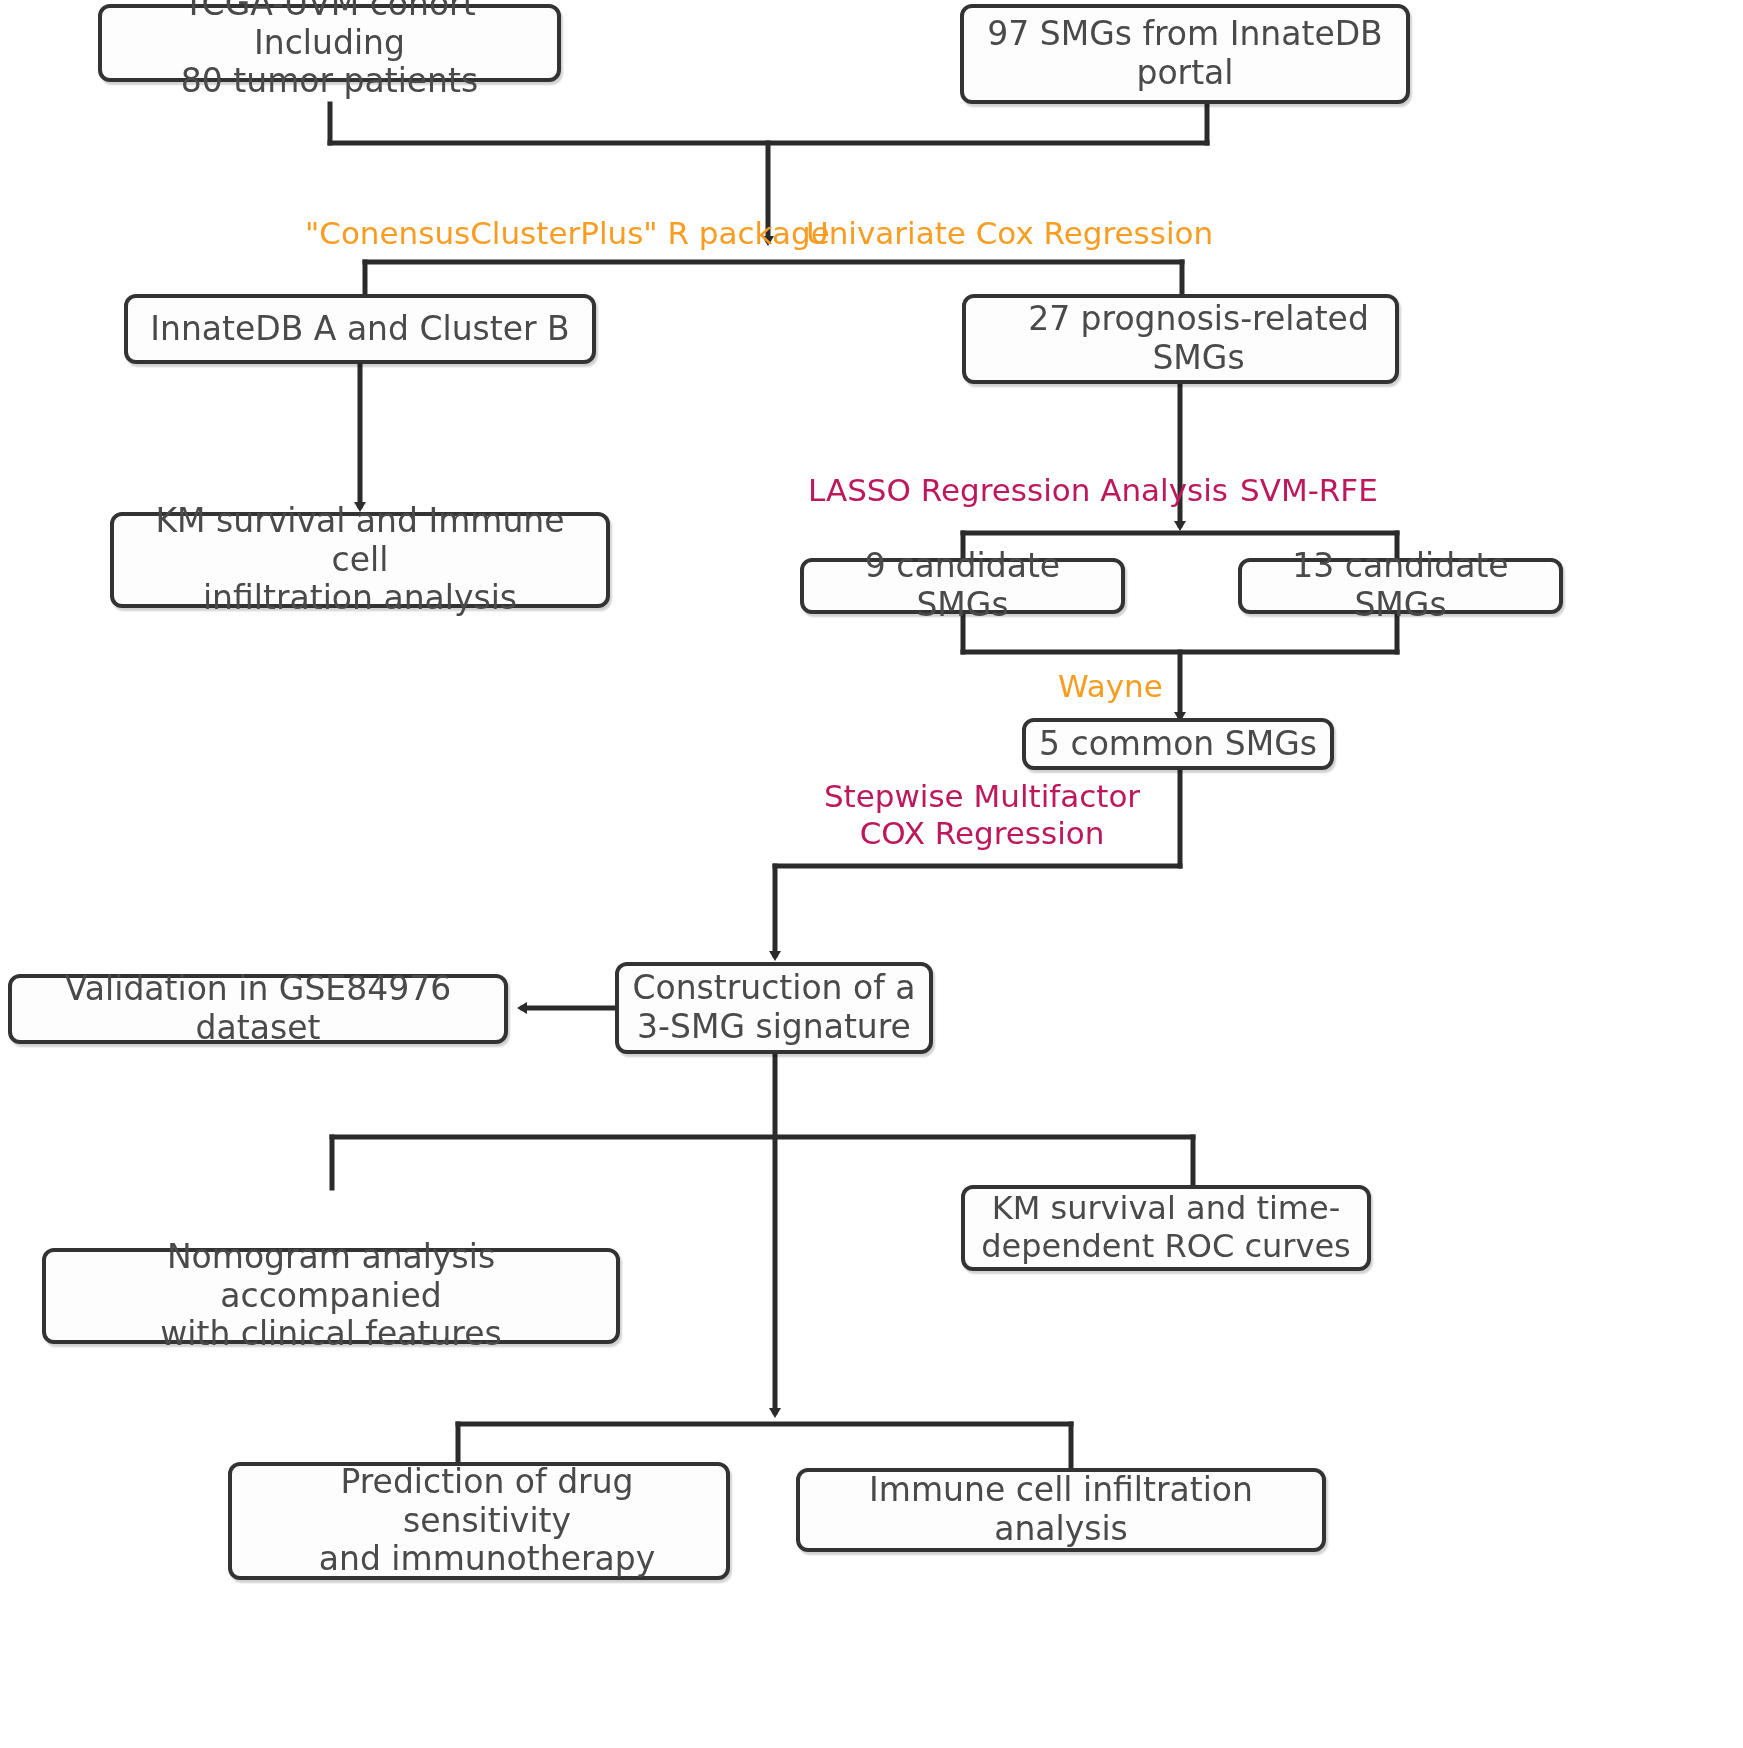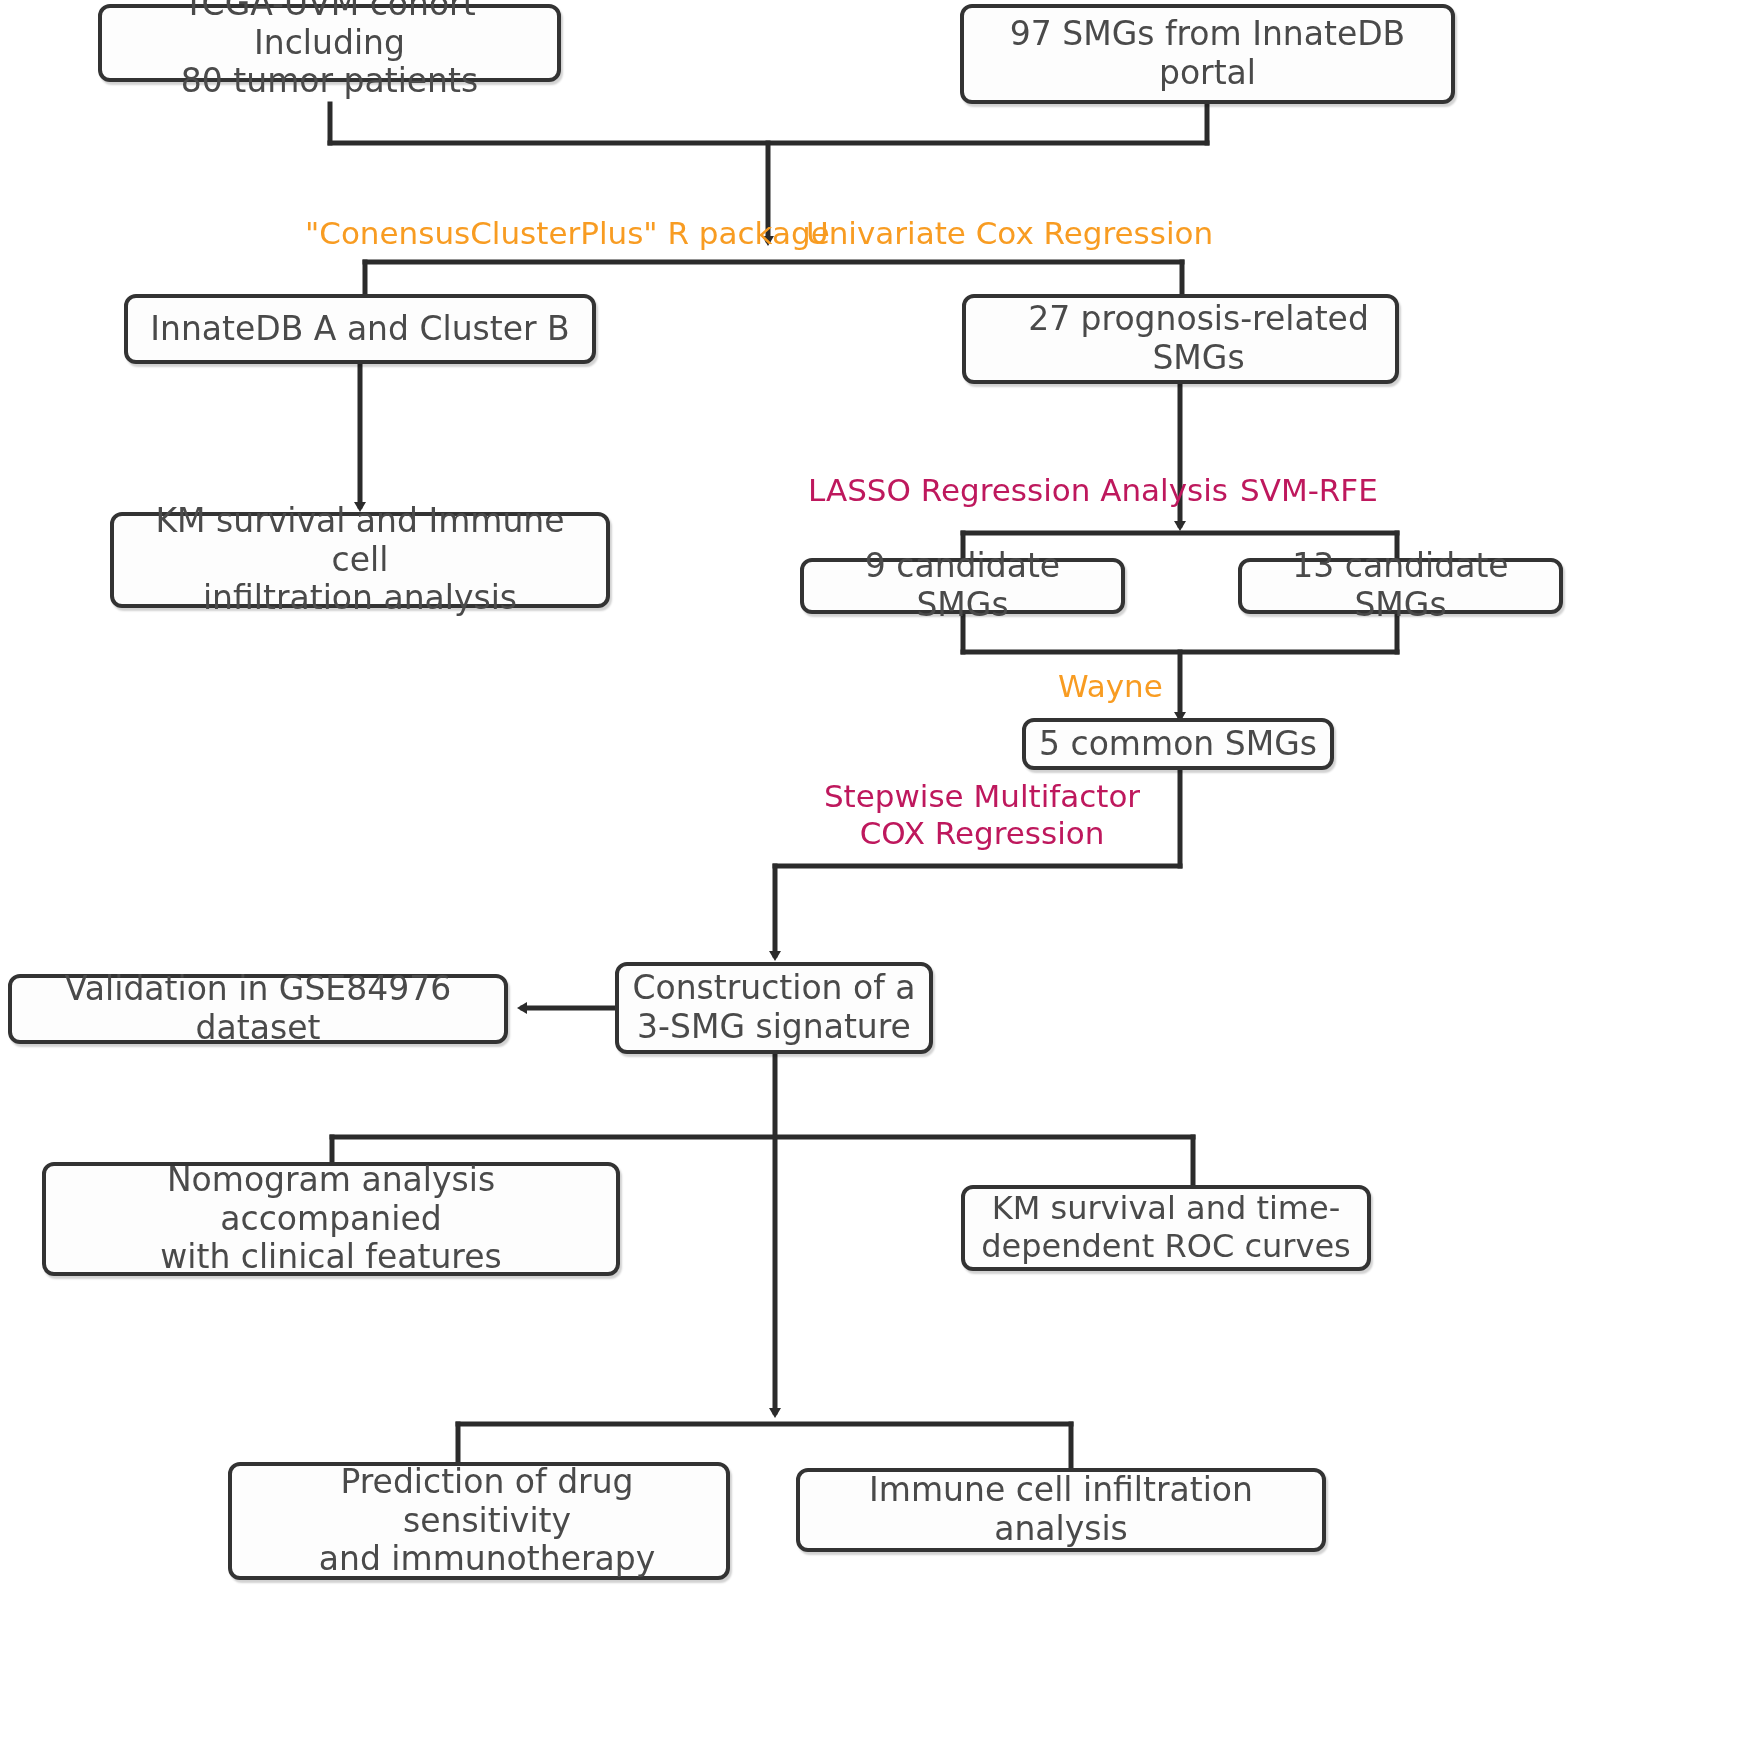--- a/index.html
+++ b/index.html
@@ -108,21 +108,21 @@
       <path d="M458,1424 L458,1466"></path>
       <path d="M1071,1424 L1071,1470"></path>
     </g>
   </svg>
 
   <div class="node" style="left:98px; top:4px; width:463px; height:78px; font-size:33px;">
     <span class="txt">TCGA-UVM cohort Including
 80 tumor patients</span>
   </div>
 
-  <div class="node" style="left:960px; top:4px; width:495px; height:100px; font-size:33px;">
+  <div class="node" style="left:960px; top:4px; width:450px; height:100px; font-size:33px;">
     <span class="txt">97 SMGs from InnateDB portal</span>
   </div>
 
   <div class="node" style="left:124px; top:294px; width:472px; height:70px; font-size:33px;">
     <span class="txt">InnateDB A and Cluster B</span>
   </div>
 
   <div class="node" style="left:962px; top:294px; width:437px; height:90px; font-size:33px;padding-left:36px;">
     <span class="txt">27 prognosis-related SMGs</span>
   </div>
@@ -146,21 +146,21 @@
 
   <div class="node" style="left:8px; top:974px; width:500px; height:70px; font-size:33px;">
     <span class="txt">Validation in GSE84976 dataset</span>
   </div>
 
   <div class="node" style="left:615px; top:962px; width:318px; height:92px; font-size:33px;">
     <span class="txt">Construction of a
 3-SMG signature</span>
   </div>
 
-  <div class="node" style="left:42px; top:1162px; width:578px; height:114px; font-size:33px;text-align:center;">
+  <div class="node" style="left:42px; top:1248px; width:578px; height:96px; font-size:33px;text-align:center;">
     <span class="txt">Nomogram analysis accompanied
 with clinical features</span>
   </div>
 
   <div class="node" style="left:961px; top:1185px; width:410px; height:86px; font-size:32px;">
     <span class="txt">KM survival and time-
 dependent ROC curves</span>
   </div>
 
   <div class="node" style="left:228px; top:1462px; width:502px; height:118px; font-size:33px;padding-left:16px;">

